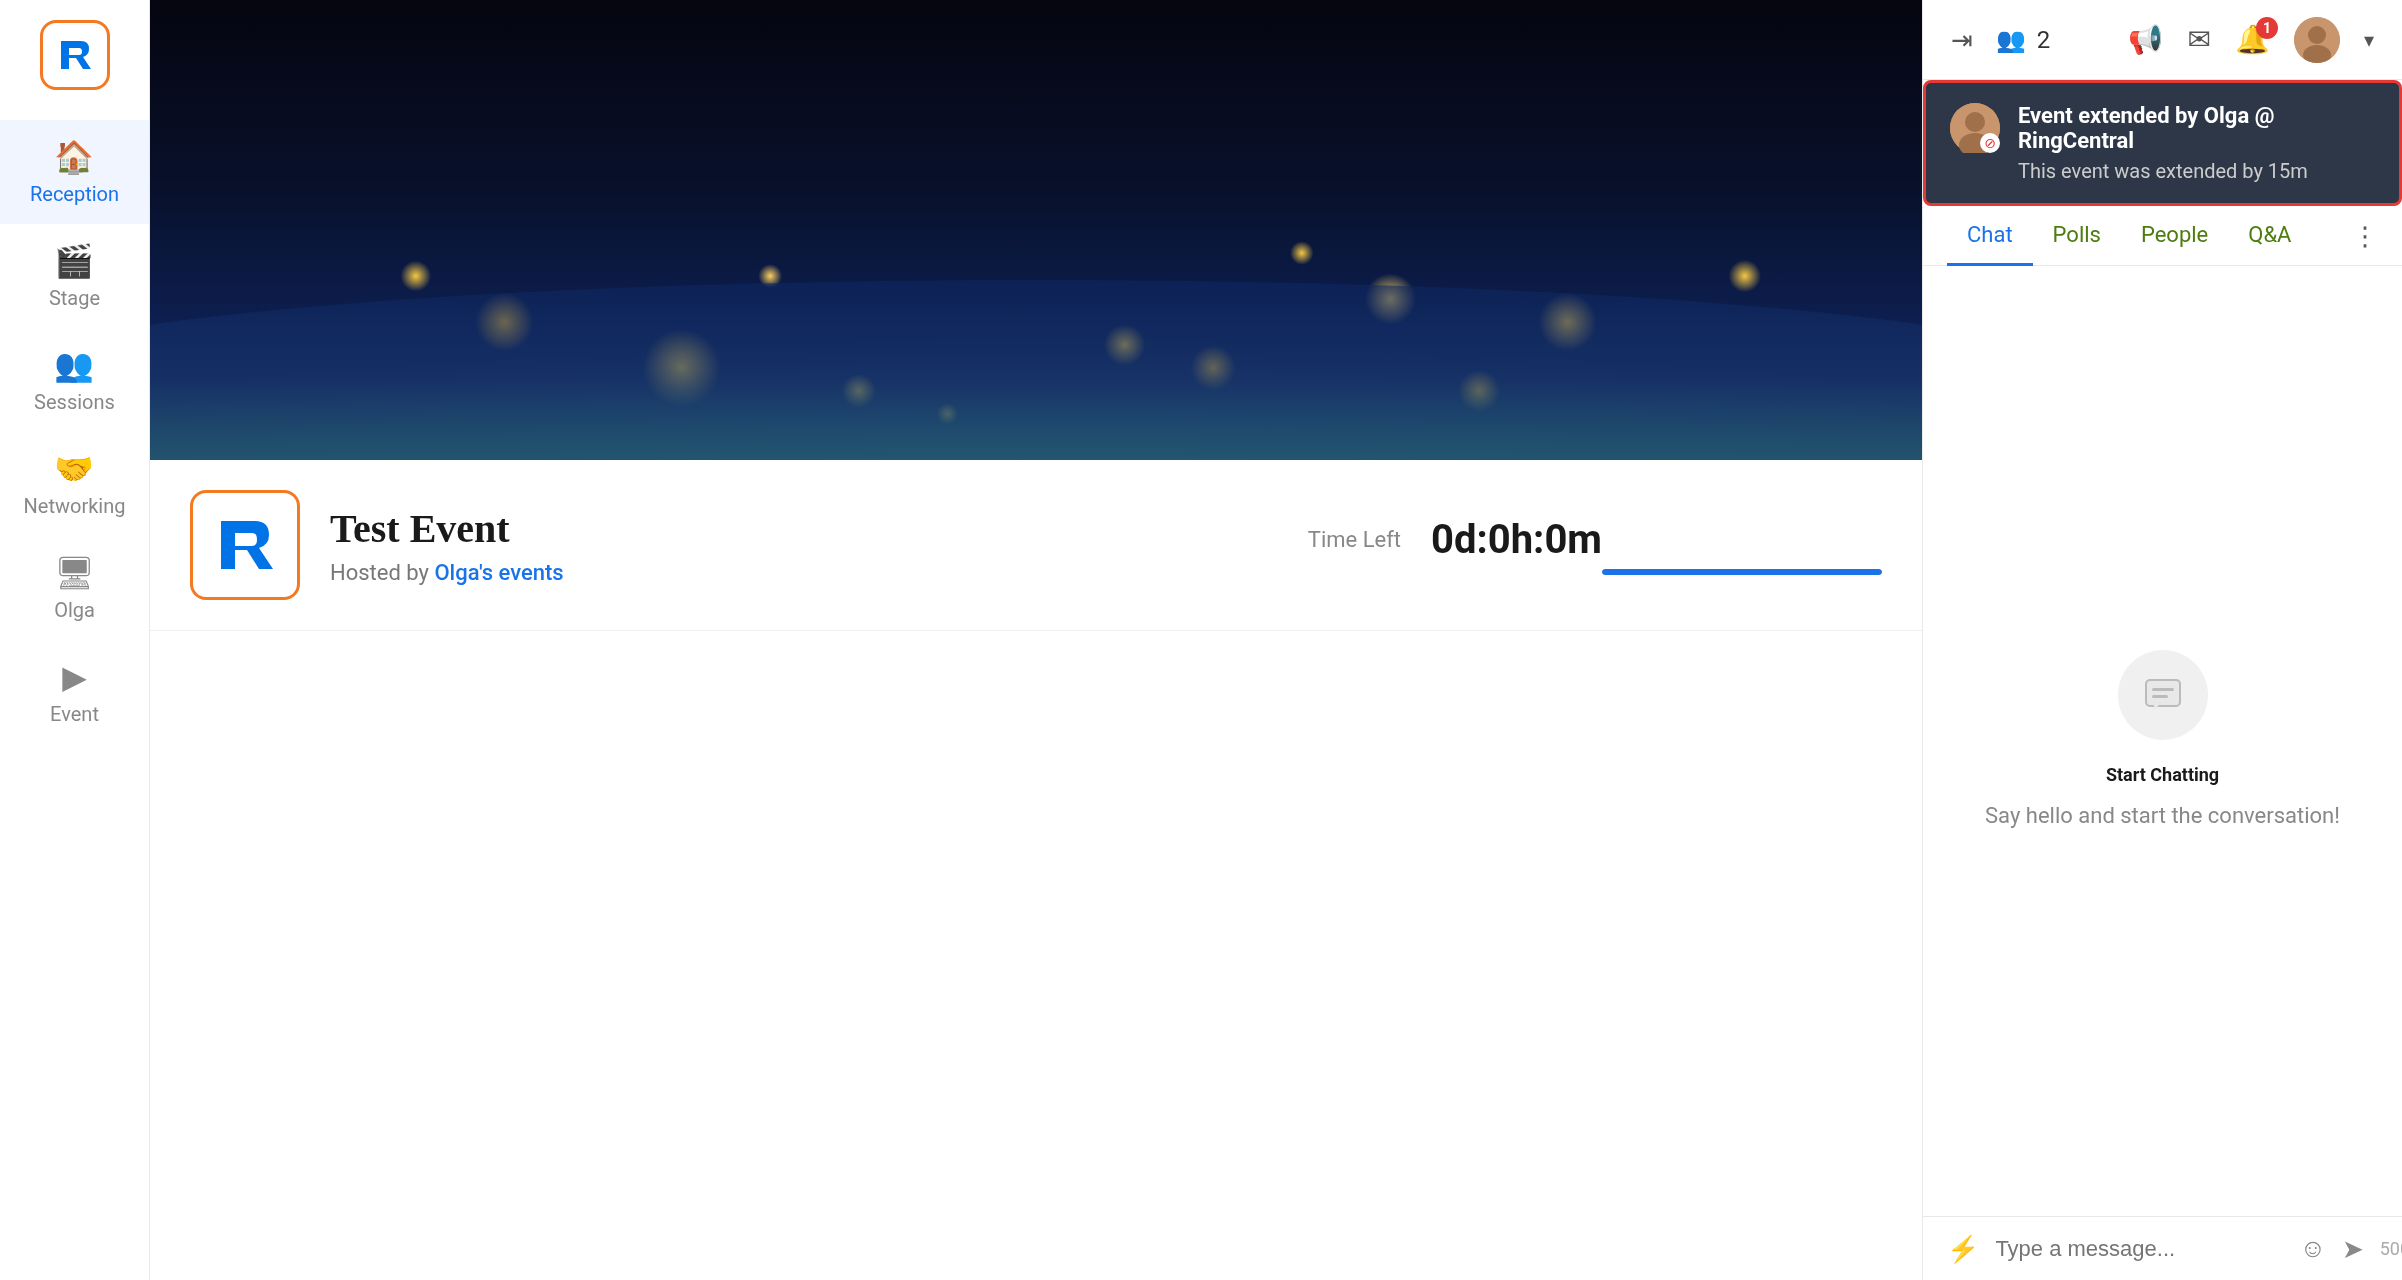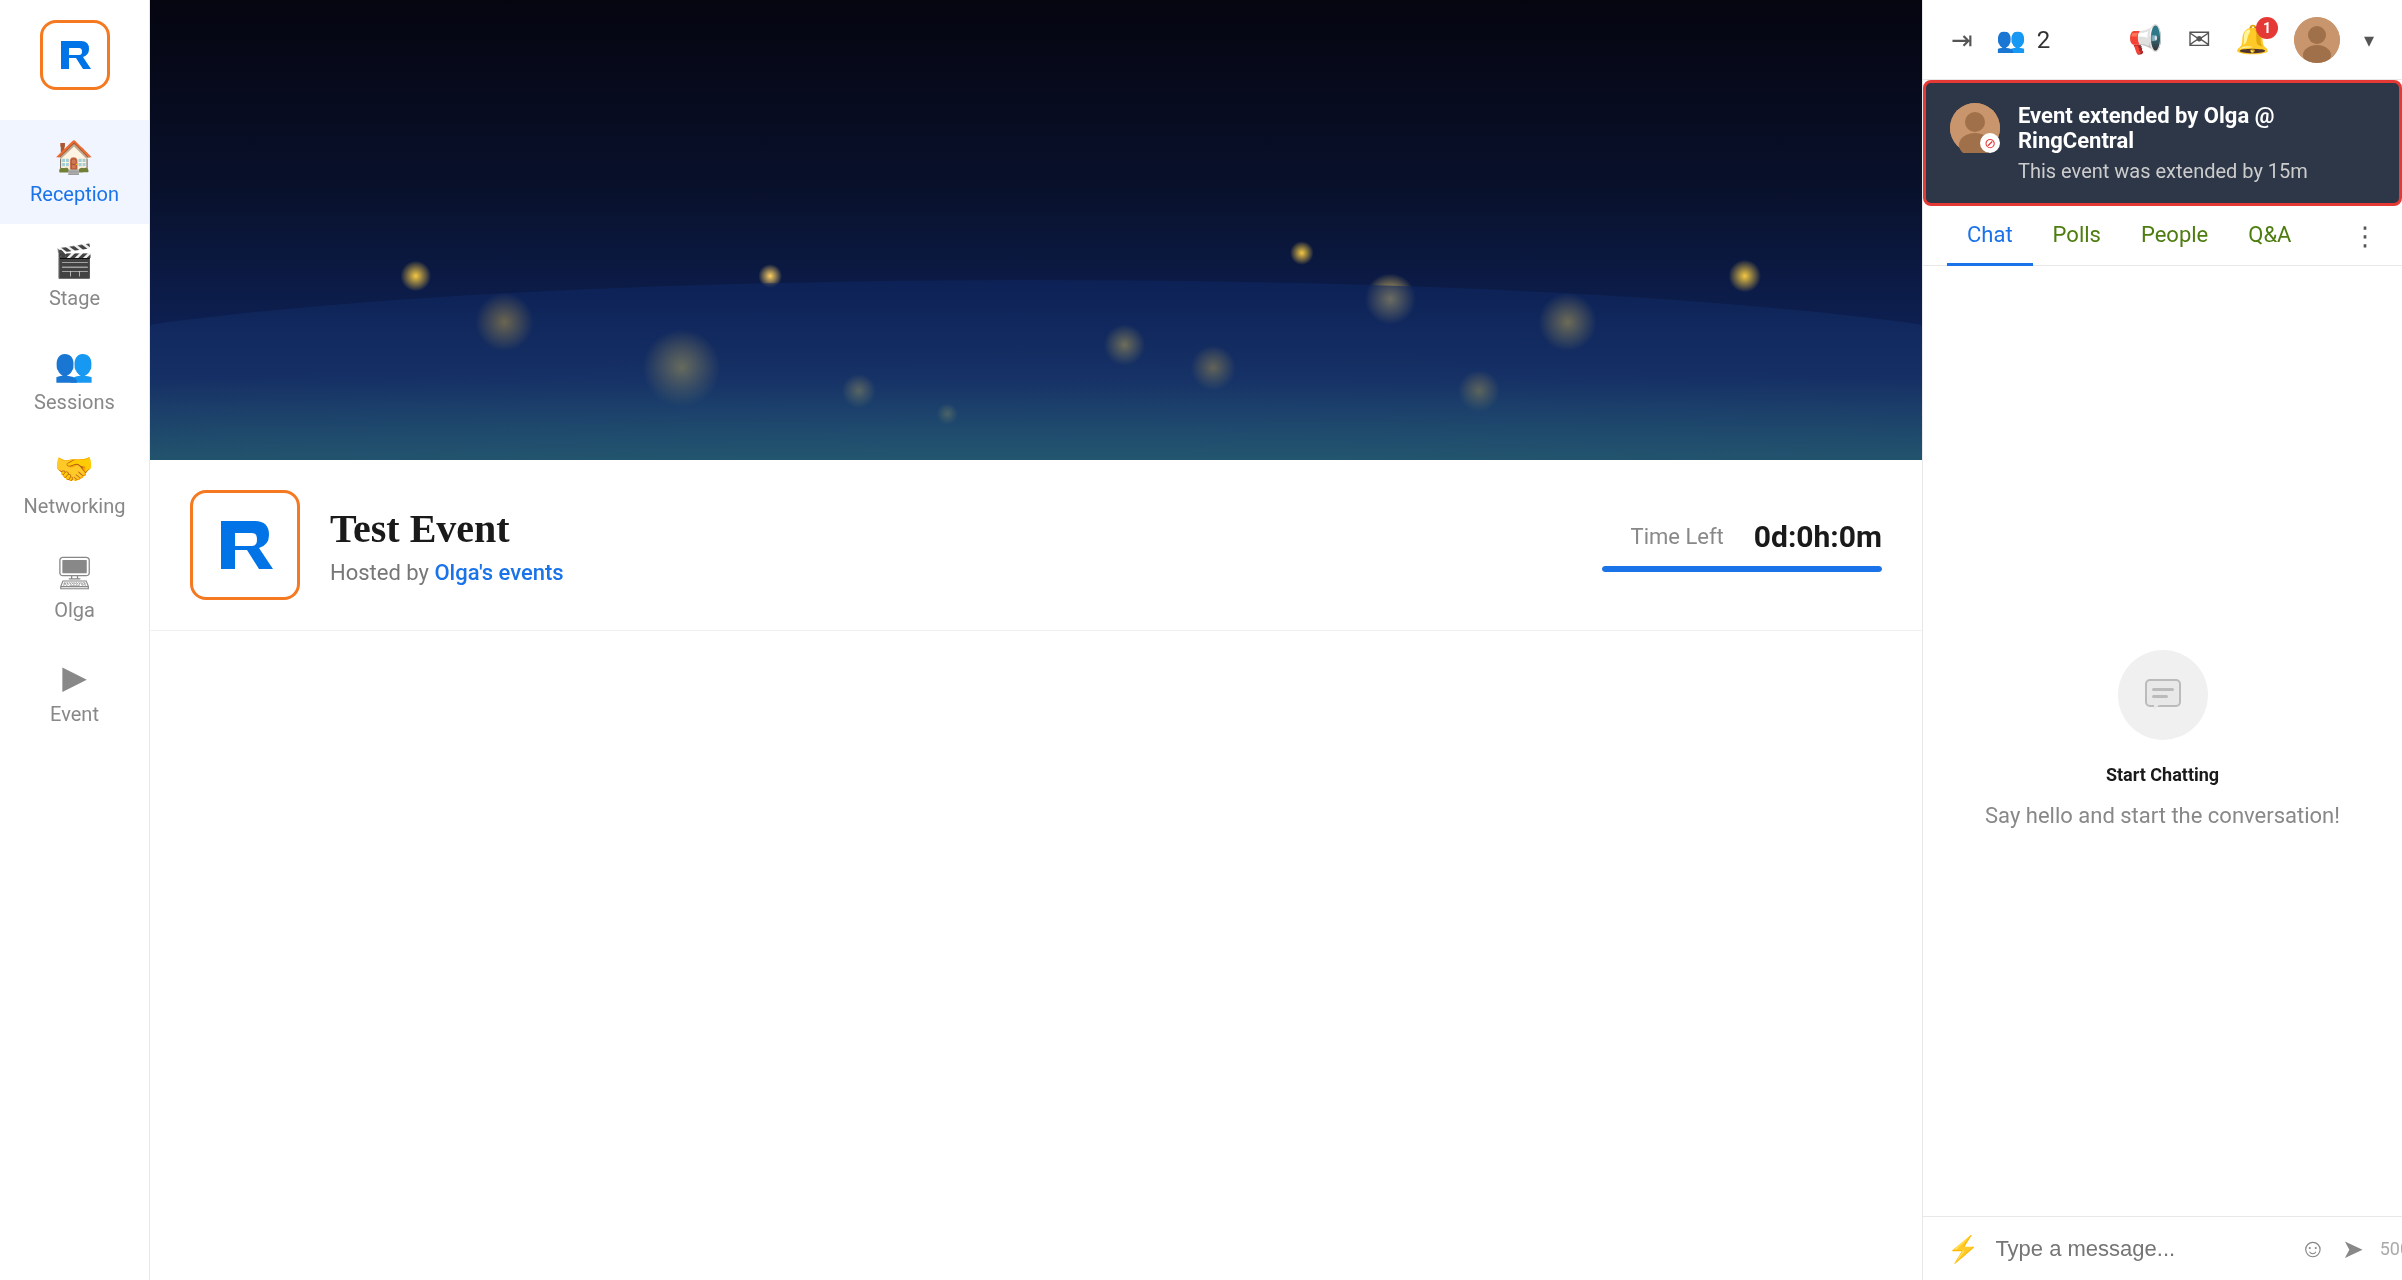--- a/index.html
+++ b/index.html
@@ -138,36 +138,36 @@
       margin-bottom: 8px;
       font-family: Liberation Serif, serif;
     }
     .event-host {
       font-size: 22px;
       color: #777;
     }
     .event-host strong { color: #1a73e8; font-weight: 500; }
     .event-timer {
       display: flex;
-      flex-direction: column;
+      flex-direction: row;
       align-items: flex-end;
       min-width: 320px;
     }
     .timer-row {
       display: flex;
       align-items: center;
       gap: 30px;
       margin-bottom: 12px;
     }
     .timer-label {
       font-size: 22px;
       color: #888;
     }
     .timer-value {
-      font-size: 30px;
+      font-size: 40px;
       font-weight: 700;
       color: #1a1a1a;
     }
     .timer-bar {
       width: 280px;
       height: 6px;
       background: #e0e0e0;
       border-radius: 3px;
       overflow: hidden;
     }

